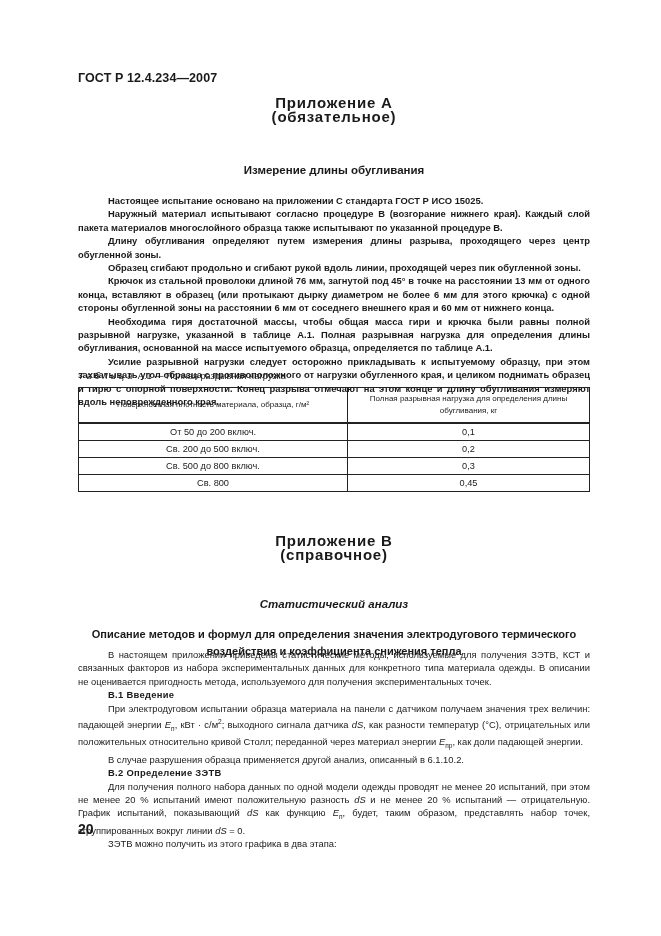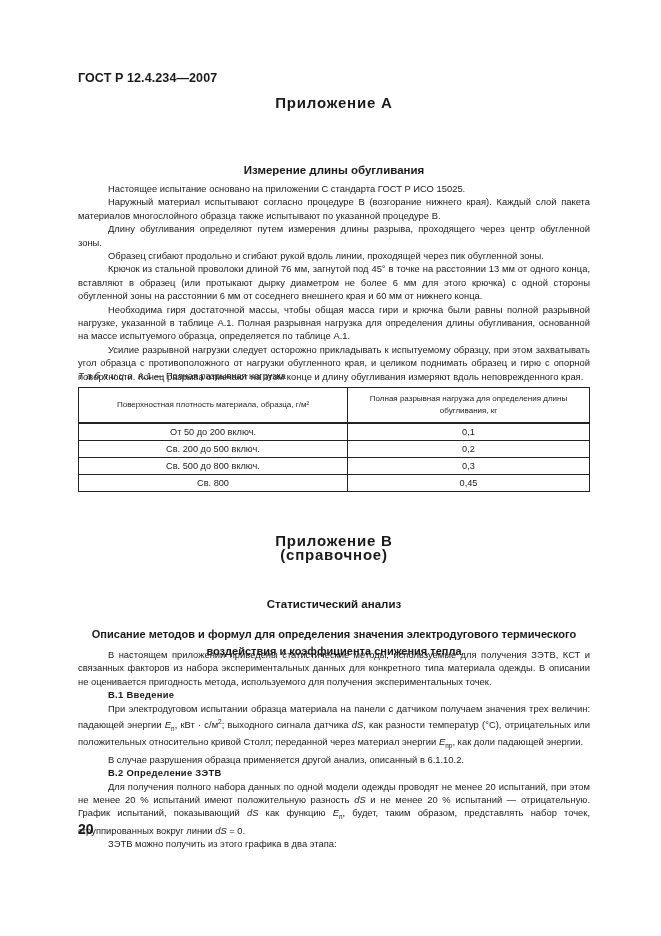--- a/index.html
+++ b/index.html
@@ -28,25 +28,26 @@
 </style>
 </head>
 <body>
 
 <div class="page">
 
   <div class="hdr">ГОСТ Р 12.4.234—2007</div>
 
   <div class="center annex" style="top:96px;">
     <div>Приложение А</div>
+    <div>(обязательное)</div>
   </div>
 
   <div class="center h1" style="top:164px;">Измерение длины обугливания</div>
 
-  <div class="para" style="top:182px;">
+  <div class="para" style="top:194px;font-weight:bold;">
     <p>Настоящее испытание основано на приложении С стандарта ГОСТ Р ИСО 15025.</p>
     <p>Наружный материал испытывают согласно процедуре В (возгорание нижнего края). Каждый слой пакета материалов многослойного образца также испытывают по указанной процедуре В.</p>
     <p>Длину обугливания определяют путем измерения длины разрыва, проходящего через центр обугленной зоны.</p>
     <p>Образец сгибают продольно и сгибают рукой вдоль линии, проходящей через пик обугленной зоны.</p>
     <p>Крючок из стальной проволоки длиной 76 мм, загнутой под 45° в точке на расстоянии 13 мм от одного конца, вставляют в образец (или протыкают дырку диаметром не более 6 мм для этого крючка) с одной стороны обугленной зоны на расстоянии 6 мм от соседнего внешнего края и 60 мм от нижнего конца.</p>
     <p>Необходима гиря достаточной массы, чтобы общая масса гири и крючка были равны полной разрывной нагрузке, указанной в таблице А.1. Полная разрывная нагрузка для определения длины обугливания, основанной на массе испытуемого образца, определяется по таблице А.1.</p>
     <p>Усилие разрывной нагрузки следует осторожно прикладывать к испытуемому образцу, при этом захватывать угол образца с противоположного от нагрузки обугленного края, и целиком поднимать образец и гирю с опорной поверхности. Конец разрыва отмечают на этом конце и длину обугливания измеряют вдоль неповрежденного края.</p>
   </div>
 
   <div class="tcap">
@@ -80,21 +81,21 @@
       <td>0,45</td>
     </tr>
   </tbody>
     </table>
 
   <div class="center annex" style="top:534px;">
     <div>Приложение В</div>
     <div>(справочное)</div>
   </div>
 
-  <div class="center h1" style="top:598px;">Статистический анализ</div>
+  <div class="center h1" style="top:598px;font-style:italic;">Статистический анализ</div>
 
   <div class="center h2" style="top:626px;">
     <div>Описание методов и формул для определения значения электродугового термического</div>
     <div>воздействия и коэффициента снижения тепла</div>
   </div>
 
   <div class="para" style="top:648px;">
     <p>В настоящем приложении приведены статистические методы, используемые для получения ЗЭТВ, КСТ и связанных факторов из набора экспериментальных данных для конкретного типа материала одежды. В описании не оценивается пригодность метода, используемого для получения экспериментальных точек.</p>
     <p class="sub">В.1 Введение</p>
     <p><span>При электродуговом испытании образца материала на панели с датчиком получаем значения трех величин: падающей энергии </span><i>E</i><sub>п</sub><span>, кВт · с/м</span><sup>2</sup><span>; выходного сигнала датчика </span><i>dS</i><span>, как разности температур (°С), отрицательных или положительных относительно кривой Столл; переданной через материал энергии </span><i>E</i><sub>пр</sub><span>, как доли падающей энергии.</span></p>

